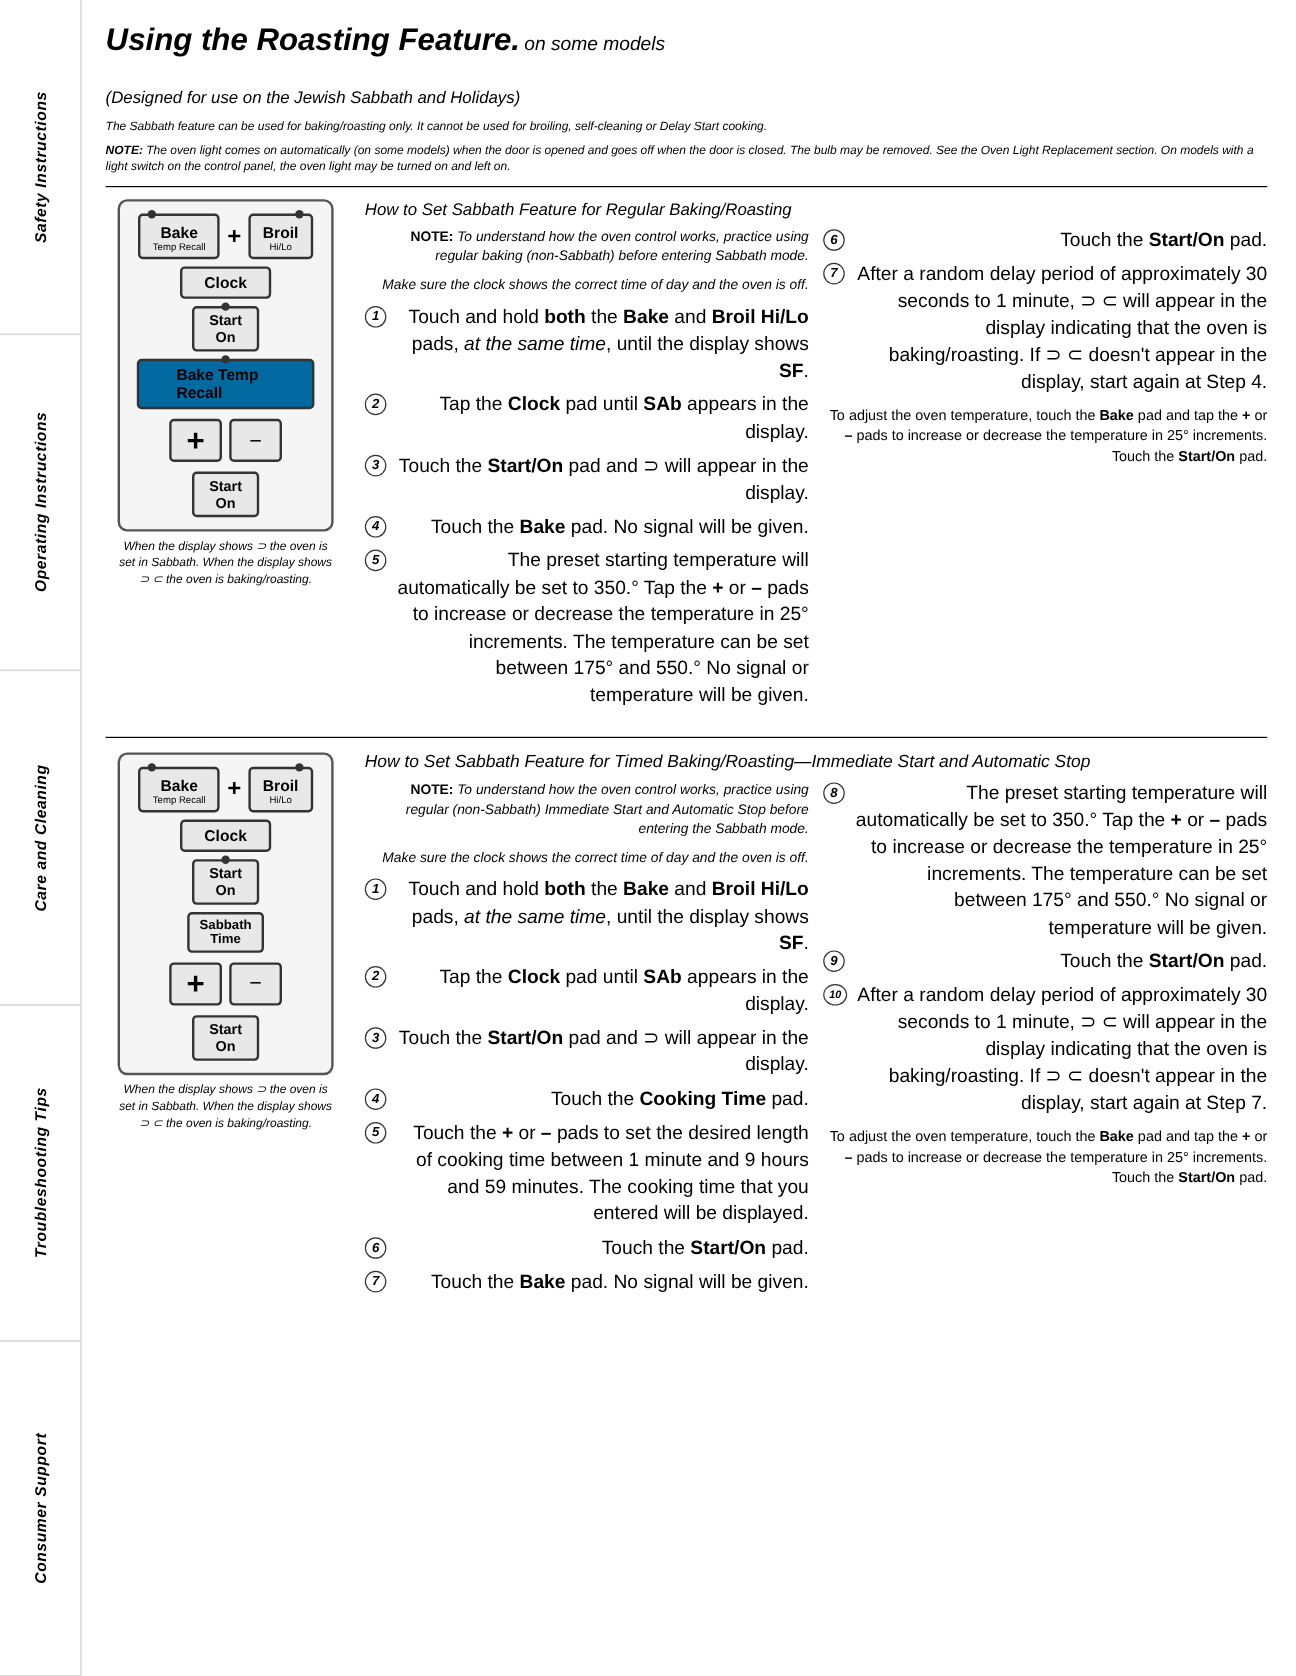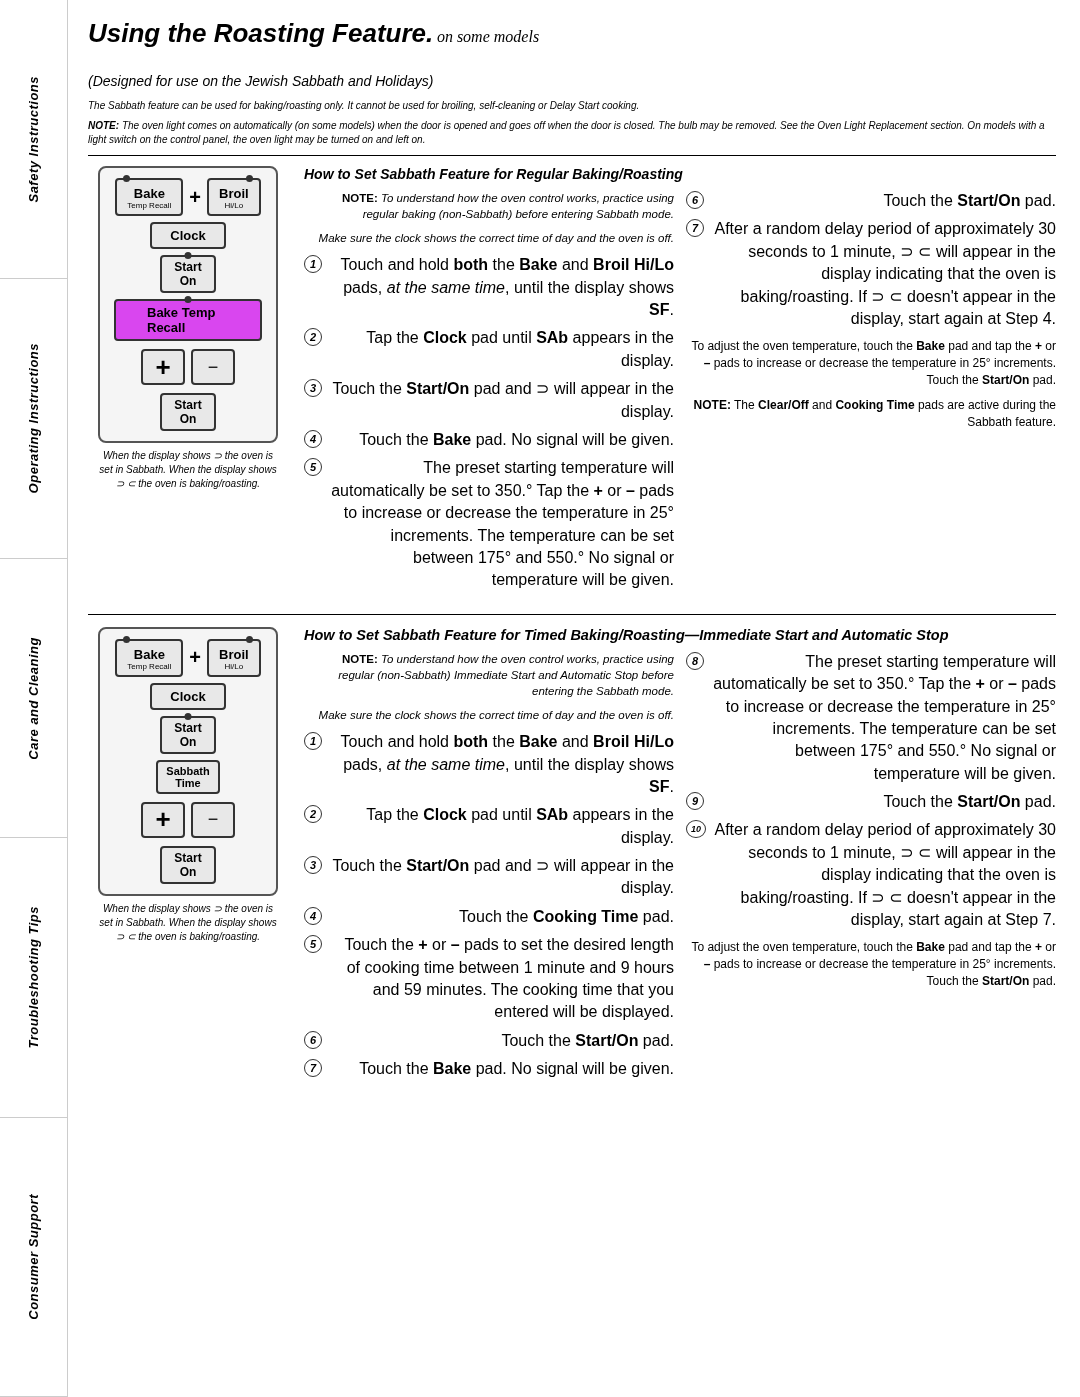--- a/index.html
+++ b/index.html
@@ -167,21 +167,21 @@
       text-align: center;
       position: relative;
     }
 
     .panel-bake-btn {
       border: 2px solid #333;
       border-radius: 4px;
       padding: 4px 31px;
       font-size: 13px;
       font-weight: bold;
-      background: #d946ef;
+      background: #0369a1;
       position: relative;
     }
 
     .panel-arrows {
       display: flex;
       gap: 6px;
       align-items: center;
       margin: 2px 0;
     }
 
@@ -202,21 +202,21 @@
       font-style: italic;
       text-align: center;
       margin-top: 6px;
       line-height: 1.4;
       width: 180px;
     }
 
     
     .section-heading {
       font-size: 14px;
-      font-weight: bold;
+      font-weight: normal;
       margin-bottom: 8px;
       font-style: italic;
     }
 
     .section-heading.large {
       font-size: 14.5px;
     }
 
     
     .steps-two-col {
@@ -330,21 +330,21 @@
     </div>
     <div class="sidebar-section">
       <span class="sidebar-label">Consumer Support</span>
     </div>
   </div>
 
   <div class="main-content">
 
     <div>
       <span style="font-size:26px;font-weight:bold;font-style:italic;">Using the Roasting Feature.</span>
-      <span style="font-size:16px;font-style:italic;font-weight:normal;font-family:Liberation Serif, serif;"> on some models</span>
+      <span style="font-size:16px;font-style:italic;font-weight:normal;"> on some models</span>
     </div>
     <div class="page-subtitle">(Designed for use on the Jewish Sabbath and Holidays)</div>
 
     <div class="intro-text">The Sabbath feature can be used for baking/roasting only. It cannot be used for broiling, self-cleaning or Delay Start cooking.</div>
     <div class="intro-text">
       <strong>NOTE:</strong><span> The oven light comes on automatically (on some models) when the door is opened and goes off when the door is closed. The bulb may be removed. See the Oven Light Replacement section. On models with a light switch on the control panel, the oven light may be turned on and left on.</span>
     </div>
 
     <hr class="title-divider">
 
@@ -433,23 +433,20 @@
             </div>
             <div class="step-item">
               <div class="step-num">7</div>
               <div class="step-text">After a random delay period of approximately 30 seconds to 1 minute, ⊃ ⊂ will appear in the display indicating that the oven is baking/roasting. If ⊃ ⊂ doesn't appear in the display, start again at Step 4.</div>
             </div>
 
             <div class="adjust-text">
               To adjust the oven temperature, touch the <strong>Bake</strong> pad and tap the <strong>+</strong> or <strong>–</strong> pads to increase or decrease the temperature in 25° increments. Touch the <strong>Start/On</strong> pad.
             </div>
 
-            <div class="note-bottom">
-              <strong>NOTE:</strong> The <strong>Clear/Off</strong> and <strong>Cooking Time</strong> pads are active during the Sabbath feature.
-            </div>
           </div>
         </div>
       </div>
     </div>
 
     <hr class="section-divider">
 
     <div class="section-row">
       <div class="section-left">
 

